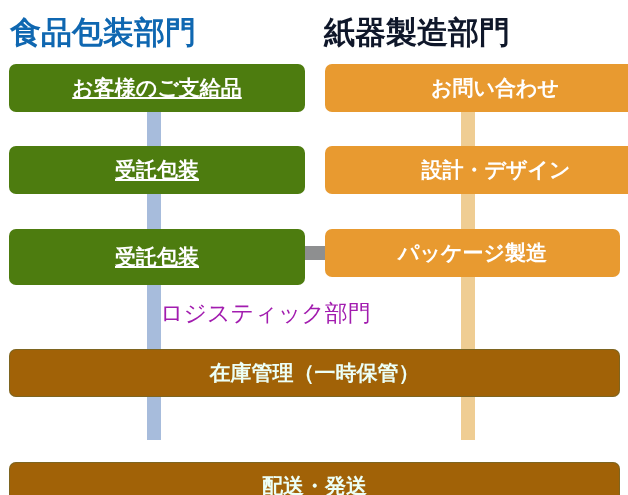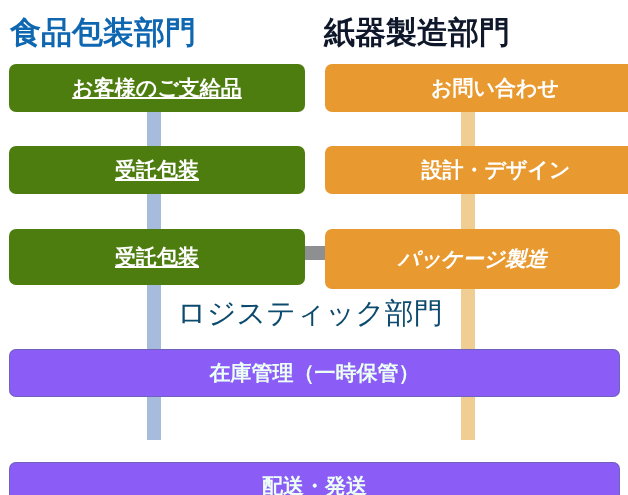--- a/index.html
+++ b/index.html
@@ -15,27 +15,27 @@
   }
   .heading.blue { color: #0f67b1; }
   .heading.orange { color: #0f172a; }
   .box {
     position: absolute; border-radius: 7px; color: #ffffff;
     display: flex; align-items: center; justify-content: center;
     font-size: 21px; font-weight: bold; box-sizing: border-box;
   }
   .box.blue { background: #4d7c0f; text-decoration: underline; }
   .box.orange { background: #e89a30; }
-  .box.green { background: #8b5cf6; box-shadow: 0 0 0 1px rgba(60,110,80,0.35) inset; color: #ecfff6; }
+  .box.green { background: #a16207; box-shadow: 0 0 0 1px rgba(60,110,80,0.35) inset; color: #ecfff6; }
   .vline { position: absolute; width: 14px; }
   .vline.blue { background: #a7bcdc; }
   .vline.orange { background: #efcd93; }
   .hconnect { position: absolute; background: #8e8f90; }
   .logi-title {
-    position: absolute; color: #0c4a6e; font-size: 29px; text-align: center;
+    position: absolute; color: #a21caf; font-size: 23px; 
     line-height: 30px;
   }
 </style>
 </head>
 <body>
 
 <div class="vline blue" style="left:147px; top:110px; height:330px;"></div>
 <div class="vline orange" style="left:461px; top:110px; height:330px;"></div>
 
 <div class="hconnect" style="left:300px; top:246px; width:30px; height:14px;"></div>
@@ -52,21 +52,21 @@
 <div class="box blue" style="left:9px; top:229px; width:296px; height:56px;">
   <span>受託包装</span>
 </div>
 
 <div class="box orange" style="left:325px; top:64px; width:340px; height:48px;">
   <span>お問い合わせ</span>
 </div>
 <div class="box orange" style="left:325px; top:146px; width:342px; height:48px;">
   <span>設計・デザイン</span>
 </div>
-<div class="box orange" style="left:325px; top:229px; width:295px; height:60px;font-style:italic;">
+<div class="box orange" style="left:325px; top:229px; width:295px; height:48px;">
   <span>パッケージ製造</span>
 </div>
 
 <div class="logi-title" style="left:160px; top:298px; width:300px;">ロジスティック部門</div>
 
 <div class="box green" style="left:9px; top:349px; width:611px; height:48px;">
   <span>在庫管理（一時保管）</span>
 </div>
 <div class="box green" style="left:9px; top:462px; width:611px; height:48px;">
   <span>配送・発送</span>

